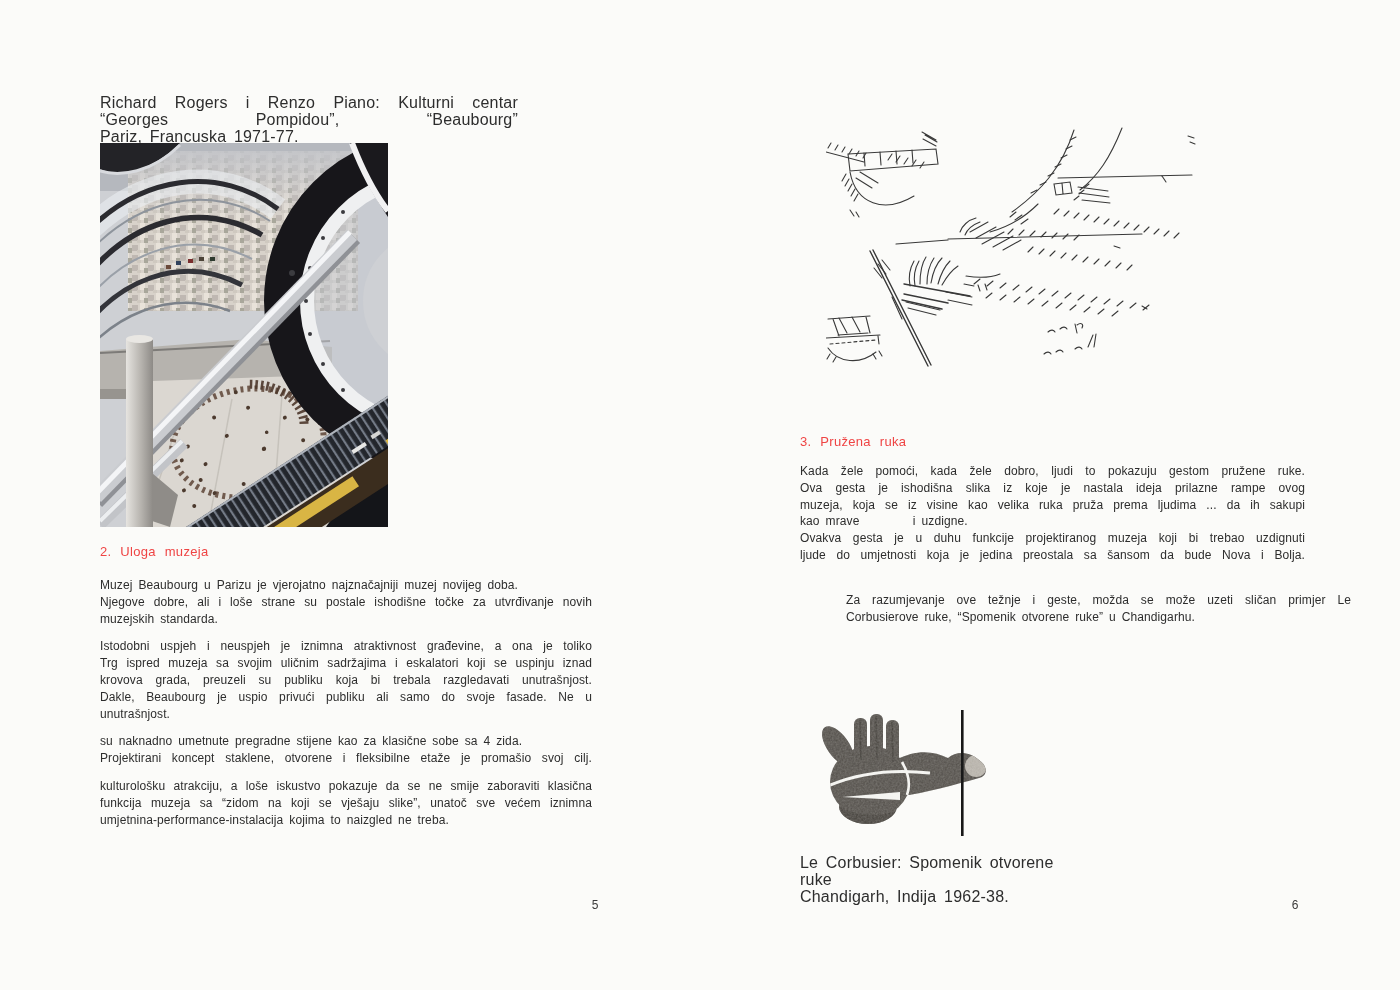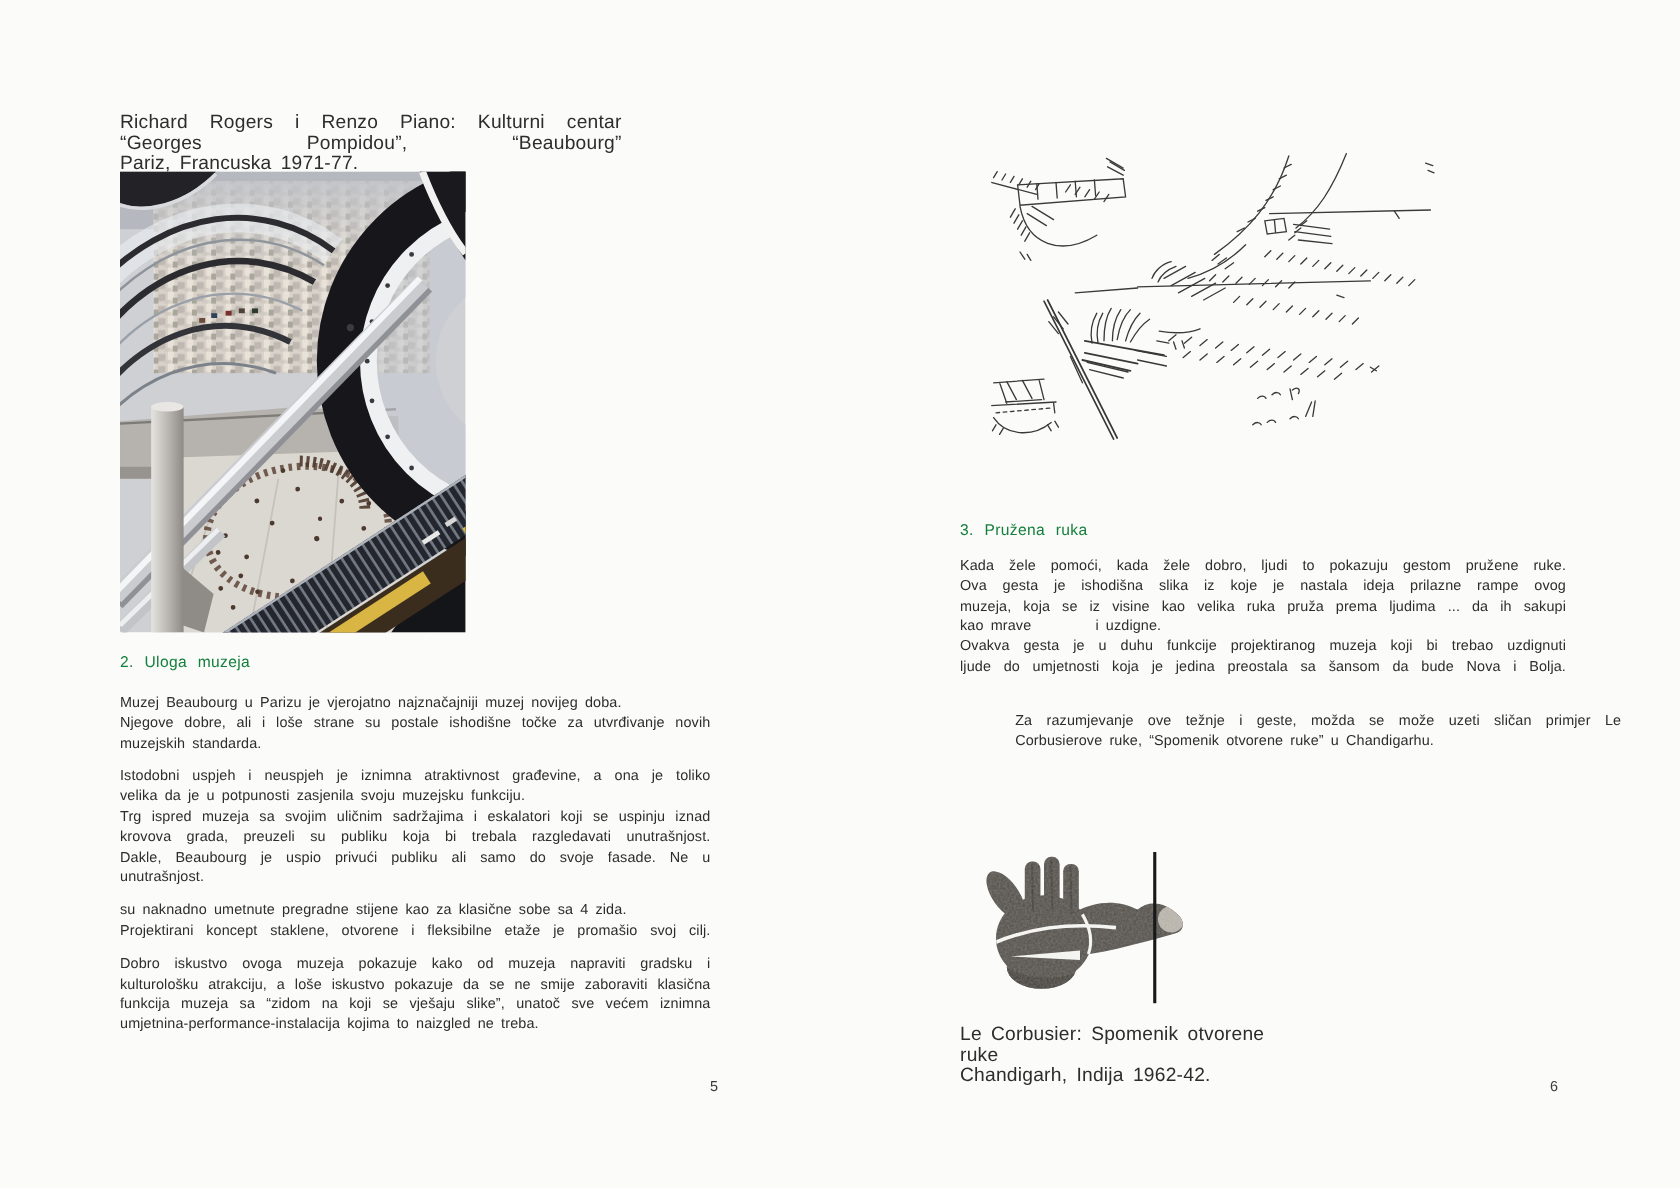--- a/index.html
+++ b/index.html
@@ -10,21 +10,21 @@
     color:#2d2d2d;
     -webkit-font-smoothing:antialiased;
   }
   .abs{position:absolute;}
   .caption{font-size:16px;line-height:17px;letter-spacing:.2px;word-spacing:3px;}
   .body-text{font-size:12px;line-height:16.8px;letter-spacing:.1px;word-spacing:2.5px;}
   .para{margin:0 0 11px 0;}
   .para:last-child{margin-bottom:0;}
   .line{min-height:16.8px;}
   .line.just{text-align:justify;text-align-last:justify;}
-  .heading{font-size:13px;letter-spacing:.3px;word-spacing:5px;color:#15803d;}
+  .heading{font-size:13px;letter-spacing:.3px;word-spacing:5px;color:#ef4444;}
   .pagenum{font-size:12px;color:#3a3a3a;}
   figure{margin:0;}
   svg{display:block;}
 </style>
 </head>
 <body>
 
 <div class="abs" style="left:0;top:0;width:700px;height:990px;">
 
   <div class="abs caption" style="left:100px;top:94px;width:418px;">
@@ -169,32 +169,30 @@
   <div class="abs heading" style="left:100px;top:544px;">2. Uloga muzeja</div>
 
   <div class="abs body-text" style="left:100px;top:577px;width:492px;">
       <div class="para">
         <div class="line">Muzej Beaubourg u Parizu je vjerojatno najznačajniji muzej novijeg doba.</div>
         <div class="line just">Njegove dobre, ali i loše strane su postale ishodišne točke za utvrđivanje novih</div>
         <div class="line">muzejskih standarda.</div>
       </div>
       <div class="para">
         <div class="line just">Istodobni uspjeh i neuspjeh je iznimna atraktivnost građevine, a ona je toliko</div>
-        <div class="line">velika da je u potpunosti zasjenila svoju muzejsku funkciju.</div>
         <div class="line just">Trg ispred muzeja sa svojim uličnim sadržajima i eskalatori koji se uspinju iznad</div>
         <div class="line just">krovova grada, preuzeli su publiku koja bi trebala razgledavati unutrašnjost.</div>
         <div class="line just">Dakle, Beaubourg je uspio privući publiku ali samo do svoje fasade. Ne u</div>
         <div class="line">unutrašnjost.</div>
       </div>
       <div class="para">
         <div class="line">su naknadno umetnute pregradne stijene kao za klasične sobe sa 4 zida.</div>
         <div class="line just">Projektirani koncept staklene, otvorene i fleksibilne etaže je promašio svoj cilj.</div>
       </div>
       <div class="para">
-        <div class="line just">Dobro iskustvo ovoga muzeja pokazuje kako od muzeja napraviti gradsku i</div>
         <div class="line just">kulturološku atrakciju, a loše iskustvo pokazuje da se ne smije zaboraviti klasična</div>
         <div class="line just">funkcija muzeja sa “zidom na koji se vješaju slike”, unatoč sve većem iznimna</div>
         <div class="line">umjetnina-performance-instalacija kojima to naizgled ne treba.</div>
       </div>
     </div>
 
   <div class="abs pagenum" style="left:584px;top:898px;width:22px;text-align:center;">5</div>
 </div>
 
 <div class="abs" style="left:700px;top:0;width:700px;height:990px;">
@@ -324,18 +322,18 @@
         <rect x="0" y="0" width="210" height="150" fill="#888" filter="url(#grain)" opacity=".5"></rect>
       </g>
 
       <rect x="163" y="10" width="2.6" height="126" fill="#181818"></rect>
     </svg>
   </figure>
 
   <div class="abs caption" style="left:100px;top:854px;width:280px;">
       <div class="para">
         <div class="line">Le Corbusier: Spomenik otvorene ruke</div>
-        <div class="line">Chandigarh, Indija 1962-42.</div>
+        <div class="line">Chandigarh, Indija 1962-38.</div>
       </div>
     </div>
 
   <div class="abs pagenum" style="left:584px;top:898px;width:22px;text-align:center;">6</div>
 </div>
 
 </body></html>

